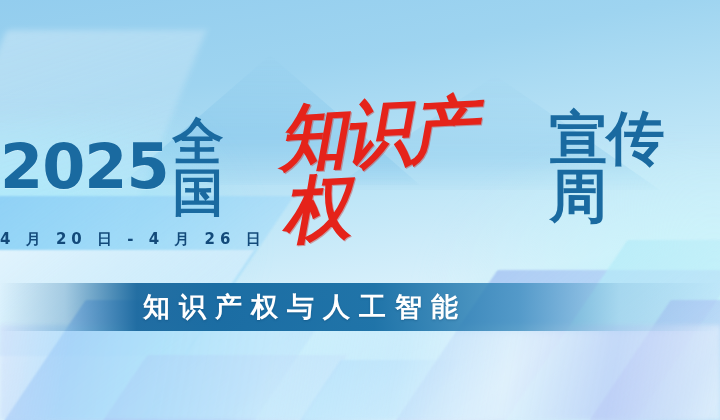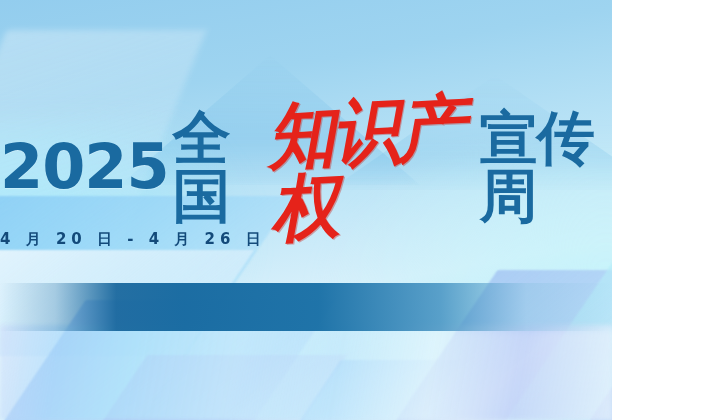--- a/index.html
+++ b/index.html
@@ -1,24 +1,23 @@
 <!DOCTYPE html>
 <html lang="zh"><head>
 <meta charset="utf-8">
 <title>2025 IP Week Banner</title>
 <style>
   html,body{margin:0;padding:0;background:#fff;}
   body{font-family:"Liberation Sans","DejaVu Sans",sans-serif;}
 
   #banner{
     position:relative;
-    width:568px;height:420px;
+    width:720px;height:420px;
     overflow:hidden;
     background:linear-gradient(170deg,#93cdee 0%,#9ed4f0 22%,#bfe6f7 48%,#d8f0fb 66%,#c9ecfa 80%,#bfe8f8 100%);
-    padding-left:44px;
   }
 
   
   .bg-layer{position:absolute;inset:0;pointer-events:none;}
 
   .mountain{
     position:absolute;
     left:120px;top:55px;
     width:300px;height:130px;
     background:linear-gradient(180deg,rgba(120,190,230,.00) 0%,rgba(118,190,232,.42) 65%,rgba(140,205,240,.15) 100%);
@@ -96,21 +95,21 @@
     display:flex;align-items:center;justify-content:center;
   }
   .hl-year{
     font-family:"DejaVu Sans","Liberation Sans",sans-serif;
     font-size:62px;font-weight:700;letter-spacing:-1px;
     color:#1a6aa0;line-height:1;
     text-shadow:0 1px 0 rgba(255,255,255,.25);
   }
   .hl-cn1{
     font-family:"DejaVu Sans","Liberation Sans",sans-serif;
-    font-size:58px;font-weight:700;color:#1a6aa0;line-height:1;
+    font-size:51px;font-weight:700;color:#1a6aa0;line-height:1;
     margin-left:4px;letter-spacing:-1px;
   }
   .hl-red{
     font-family:"DejaVu Serif","Liberation Serif",serif;
     font-size:68px;font-weight:700;font-style:italic;
     color:#e5231a;line-height:1;
     margin:0 4px 0 8px;
     letter-spacing:-3px;
     transform:rotate(-3deg) scaleY(1.06);
     text-shadow:1px 1px 0 rgba(200,20,12,.35);
@@ -182,14 +181,17 @@
   <div class="headline">
     <span class="hl-year">2025</span>
     <span class="hl-cn1">全国</span>
     <span class="hl-red">知识产权</span>
     <span class="hl-cn2">宣传周</span>
   </div>
 
   <div class="date-row">4 月 20 日  -  4 月 26 日</div>
 
   <div class="band"></div>
+  <div class="band-text">
+    <span>知识产权与人工智能</span>
+  </div>
 
 </div>
 
 </body></html>

